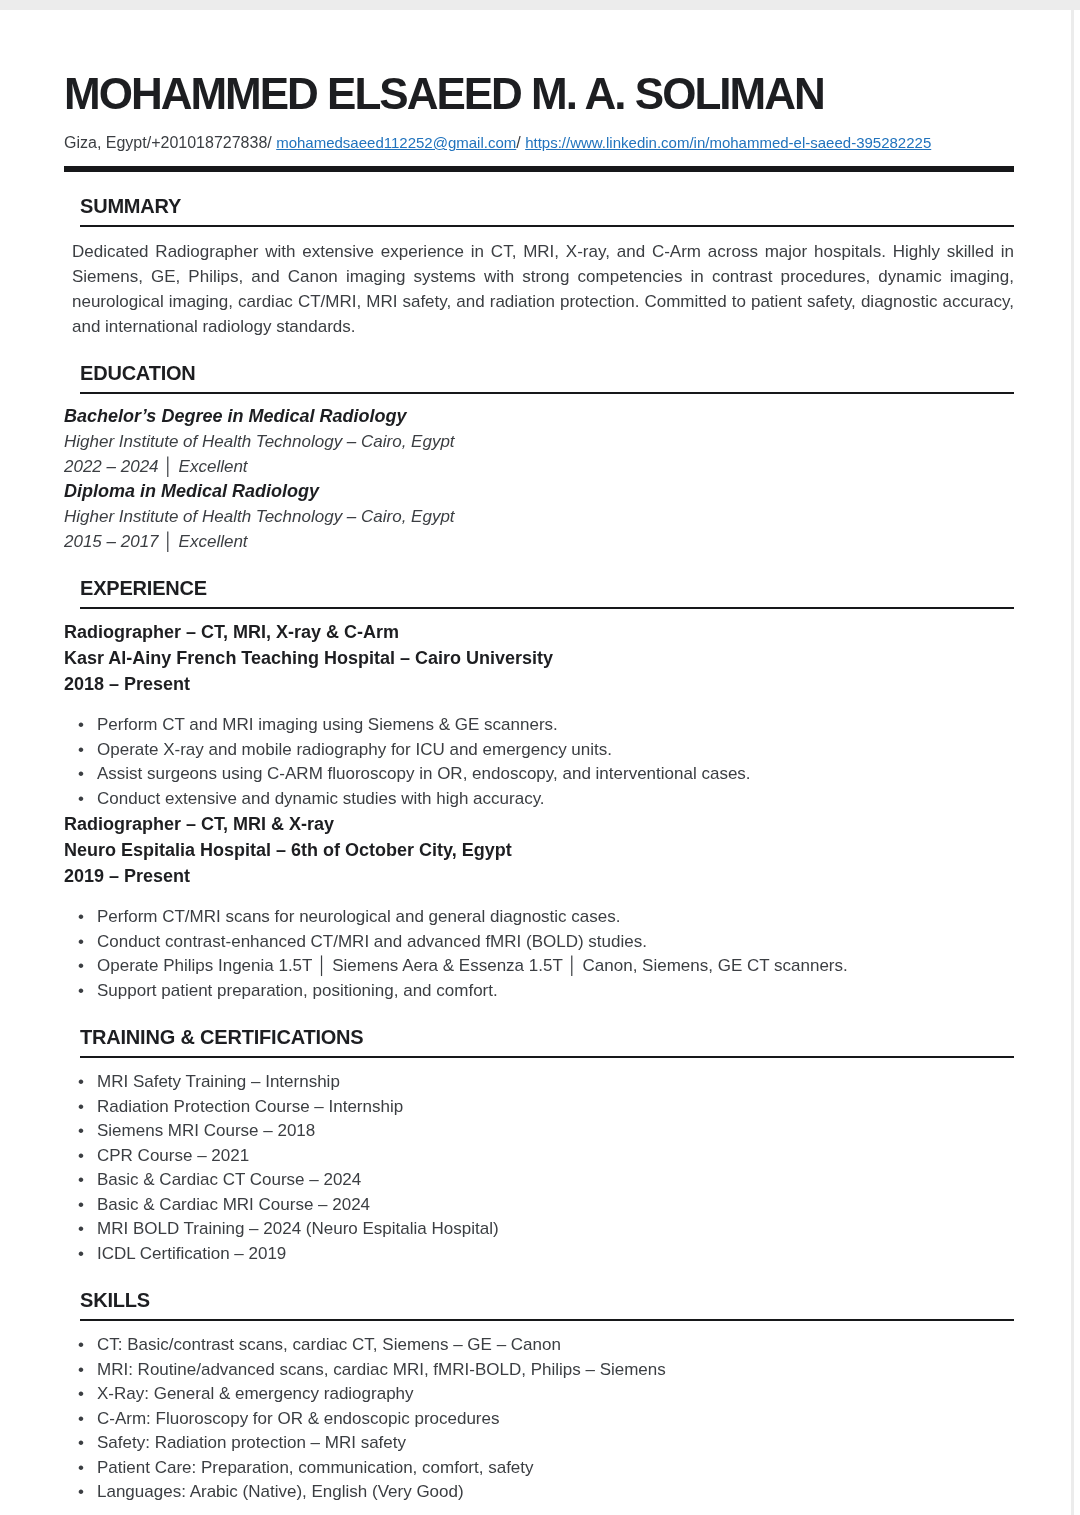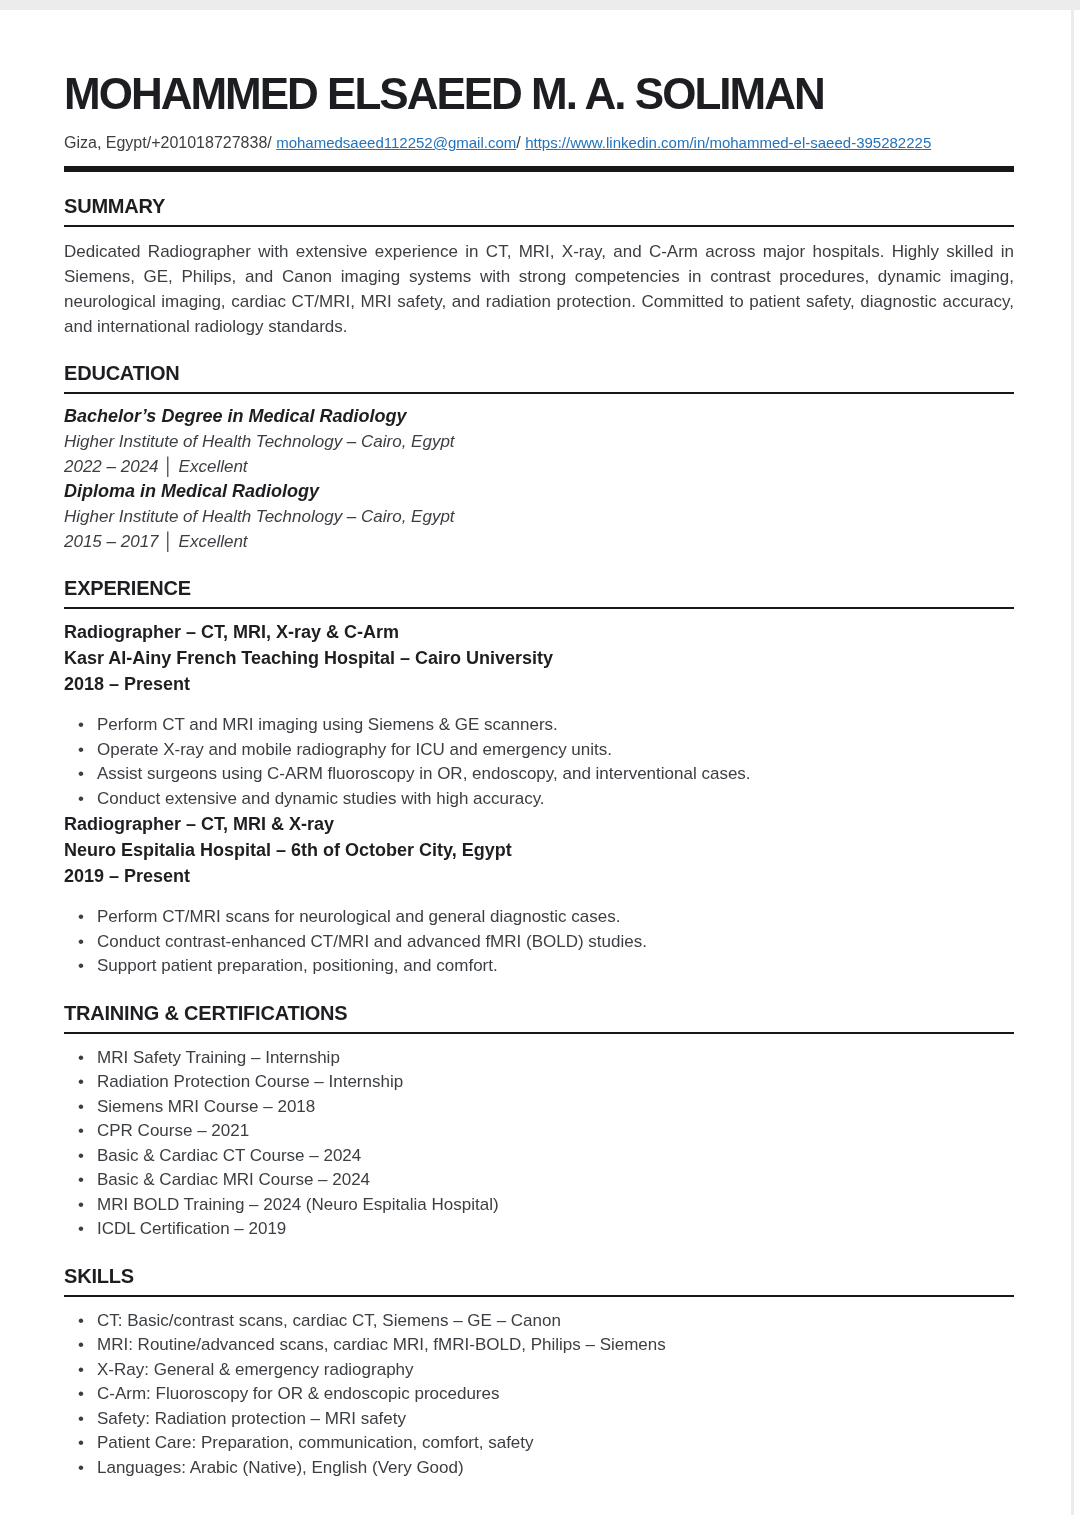--- a/index.html
+++ b/index.html
@@ -54,31 +54,31 @@
     text-decoration: underline;
     cursor: pointer;
   }
   .contact .sep { color: var(--body-text, #3b3e42); }
   .thick-rule {
     margin-top: 12px;
     height: 6px;
     background: var(--rule-black, #17181a);
   }
   h2.section-heading {
-    margin: 22px 0 0 0;
+    margin: 22px 0 0 16px;
     padding-bottom: 7px;
     font-size: 20px;
     line-height: 24px;
     font-weight: bold;
     letter-spacing: -0.2px;
     color: var(--text-dark, #1d1e21);
     border-bottom: 2px solid var(--rule-black, #2a2b2e);
   }
   .summary-text {
-    margin: 12px 0 0 0;
+    margin: 12px 0 0 8px;
     font-size: 17px;
     line-height: 25px;
     text-align: justify;
     color: var(--body-text, #3b3e42);
   }
   .edu-list { margin-top: 10px; font-style: italic; }
   .edu-degree {
     font-size: 18px;
     line-height: 25px;
     font-weight: bold;
@@ -171,20 +171,21 @@
       </div>
 
       <div class="job">
         <div class="job-line">Radiographer – CT, MRI &amp; X-ray</div>
         <div class="job-line">Neuro Espitalia Hospital – 6th of October City, Egypt</div>
         <div class="job-line">2019 – Present</div>
         <ul class="bullets">
 
         <li>Perform CT/MRI scans for neurological and general diagnostic cases.</li>
             <li>Conduct contrast-enhanced CT/MRI and advanced fMRI (BOLD) studies.</li>
+            <li>Operate Philips Ingenia 1.5T │ Siemens Aera &amp; Essenza 1.5T │ Canon, Siemens, GE CT scanners.</li>
             <li>Support patient preparation, positioning, and comfort.</li>
           </ul>
       </div>
 
     </div>
   </section>
 
   <section>
     <h2 class="section-heading">TRAINING &amp; CERTIFICATIONS</h2>
     <ul class="bullets standalone">

